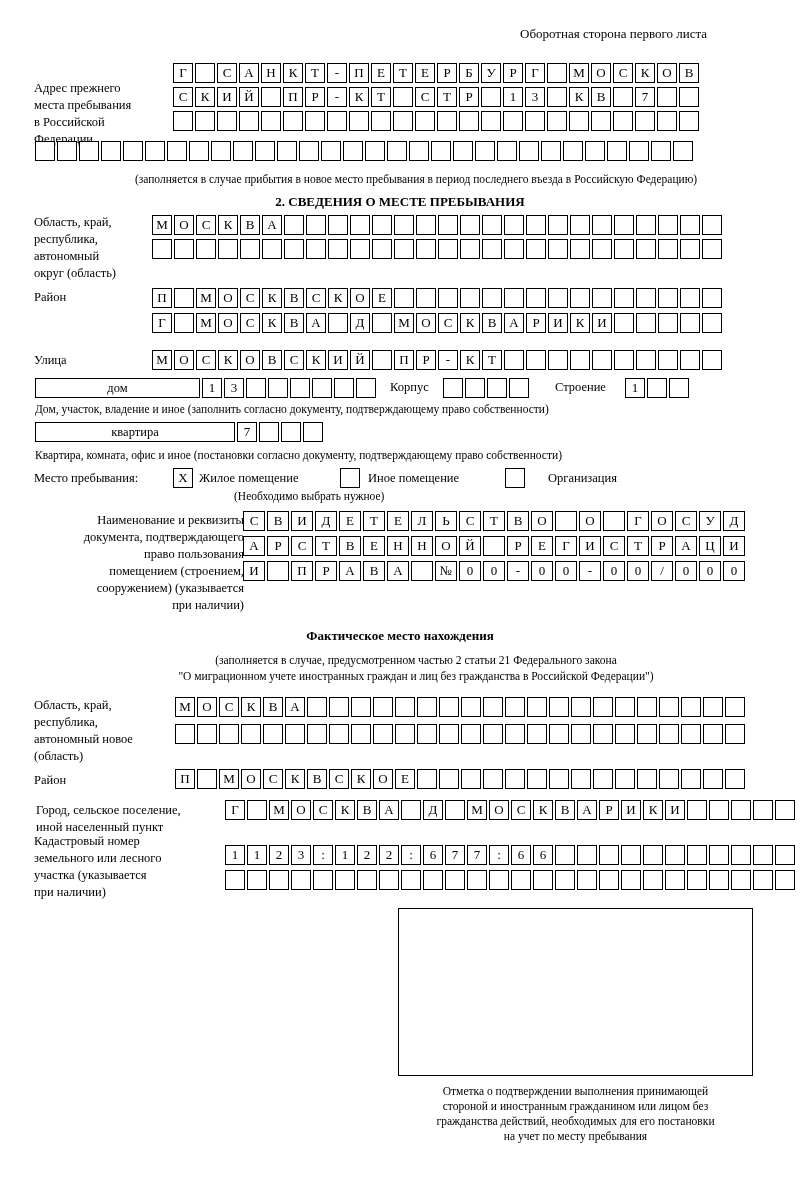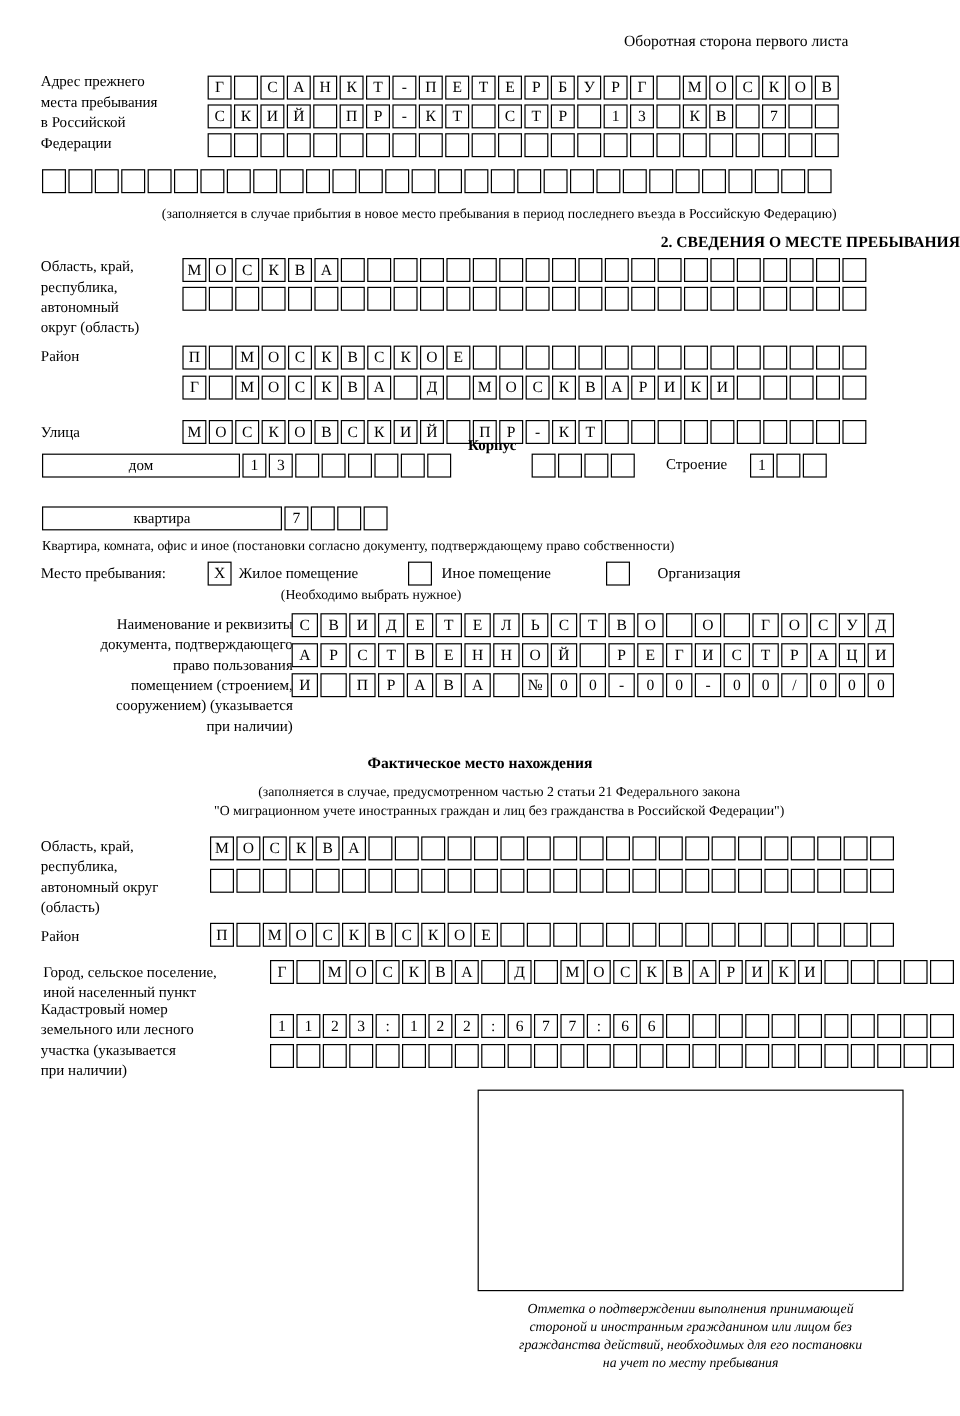--- a/index.html
+++ b/index.html
@@ -71,21 +71,20 @@
     position: absolute;
     border: 1px solid #000;
     box-sizing: border-box;
   }
 
   .caption {
     position: absolute;
     font-size: 11.5px;
     line-height: 15px;
     text-align: center;
-    font-style: italic;
   }
 
   .hdr-right {
     position: absolute;
     font-size: 13px;
   }
 
   .title {
     position: absolute;
     font-size: 13px;
@@ -106,21 +105,21 @@
     vertical-align: middle;
   }
 </style>
 </head>
 <body>
 
 <div class="page">
 
   <div class="hdr-right" style="left:520px; top:26px;">Оборотная сторона первого листа</div>
 
-  <div class="row lbl" style="left:34px; top:60px; width:140px;">
+  <div class="row lbl" style="left:34px; top:80px; width:140px;">
     <div>Адрес прежнего</div>
     <div>места пребывания</div>
     <div>в Российской</div>
     <div>Федерации</div>
   </div>
 
   <div class="row cells" id="prev-row-0" style="left:173px; top:63px;">
       <div class="cell">Г</div>
       <div class="cell blank"></div>
       <div class="cell">С</div>
@@ -226,21 +225,21 @@
       <div class="cell blank"></div>
       <div class="cell blank"></div>
       <div class="cell blank"></div>
       <div class="cell blank"></div>
       <div class="cell blank"></div>
       <div class="cell blank"></div>
     </div>
 
   <div class="row lbl-sm center" style="left:0px; top:172px; width:800px;">(заполняется в случае прибытия в новое место пребывания в период последнего въезда в Российскую Федерацию)</div>
 
-  <div class="title" style="top:194px;text-align:right;">2. СВЕДЕНИЯ О МЕСТЕ ПРЕБЫВАНИЯ</div>
+  <div class="title" style="top:194px;">2. СВЕДЕНИЯ О МЕСТЕ ПРЕБЫВАНИЯ</div>
 
   <div class="row lbl" style="left:34px; top:214px; width:140px;">
     <div>Область, край,</div>
     <div>республика,</div>
     <div>автономный</div>
     <div>округ (область)</div>
   </div>
   <div class="row cells" id="s2-region-0" style="left:152px; top:215px;">
       <div class="cell">М</div>
       <div class="cell">О</div>
@@ -391,34 +390,35 @@
   <div class="row cells" id="s2-house" style="left:202px; top:378px;">
       <div class="cell">1</div>
       <div class="cell">3</div>
       <div class="cell blank"></div>
       <div class="cell blank"></div>
       <div class="cell blank"></div>
       <div class="cell blank"></div>
       <div class="cell blank"></div>
       <div class="cell blank"></div>
     </div>
-  <div class="row lbl" style="left:390px; top:363px;font-weight:bold;">Корпус</div>
+  <div class="row lbl" style="left:390px; top:379px;">Корпус</div>
   <div class="row cells" id="s2-korpus" style="left:443px; top:378px;">
       <div class="cell blank"></div>
       <div class="cell blank"></div>
       <div class="cell blank"></div>
       <div class="cell blank"></div>
     </div>
   <div class="row lbl" style="left:555px; top:379px;">Строение</div>
   <div class="row cells" id="s2-stroenie" style="left:625px; top:378px;">
       <div class="cell">1</div>
       <div class="cell blank"></div>
       <div class="cell blank"></div>
     </div>
 
+  <div class="row lbl-sm" style="left:35px; top:402px;">Дом, участок, владение и иное (заполнить согласно документу, подтверждающему право собственности)</div>
 
   <div class="row boxline" style="left:35px; top:422px; width:200px;">квартира</div>
   <div class="row cells" id="s2-flat" style="left:237px; top:422px;">
       <div class="cell">7</div>
       <div class="cell blank"></div>
       <div class="cell blank"></div>
       <div class="cell blank"></div>
     </div>
 
   <div class="row lbl-sm" style="left:35px; top:448px;">Квартира, комната, офис и иное (постановки согласно документу, подтверждающему право собственности)</div>
@@ -510,21 +510,21 @@
       <div class="cell wide">0</div>
     </div>
 
   <div class="title" style="top:628px;">Фактическое место нахождения</div>
   <div class="row lbl-sm center" style="left:0; top:653px; width:800px;">(заполняется в случае, предусмотренном частью 2 статьи 21 Федерального закона</div>
   <div class="row lbl-sm center" style="left:0; top:669px; width:800px;">"О миграционном учете иностранных граждан и лиц без гражданства в Российской Федерации")</div>
 
   <div class="row lbl" style="left:34px; top:697px; width:150px;">
     <div>Область, край,</div>
     <div>республика,</div>
-    <div>автономный округ</div>
+    <div>автономный новое</div>
     <div>(область)</div>
   </div>
   <div class="row cells" id="al-region-0" style="left:175px; top:697px;">
       <div class="cell">М</div>
       <div class="cell">О</div>
       <div class="cell">С</div>
       <div class="cell">К</div>
       <div class="cell">В</div>
       <div class="cell">А</div>
       <div class="cell blank"></div>

